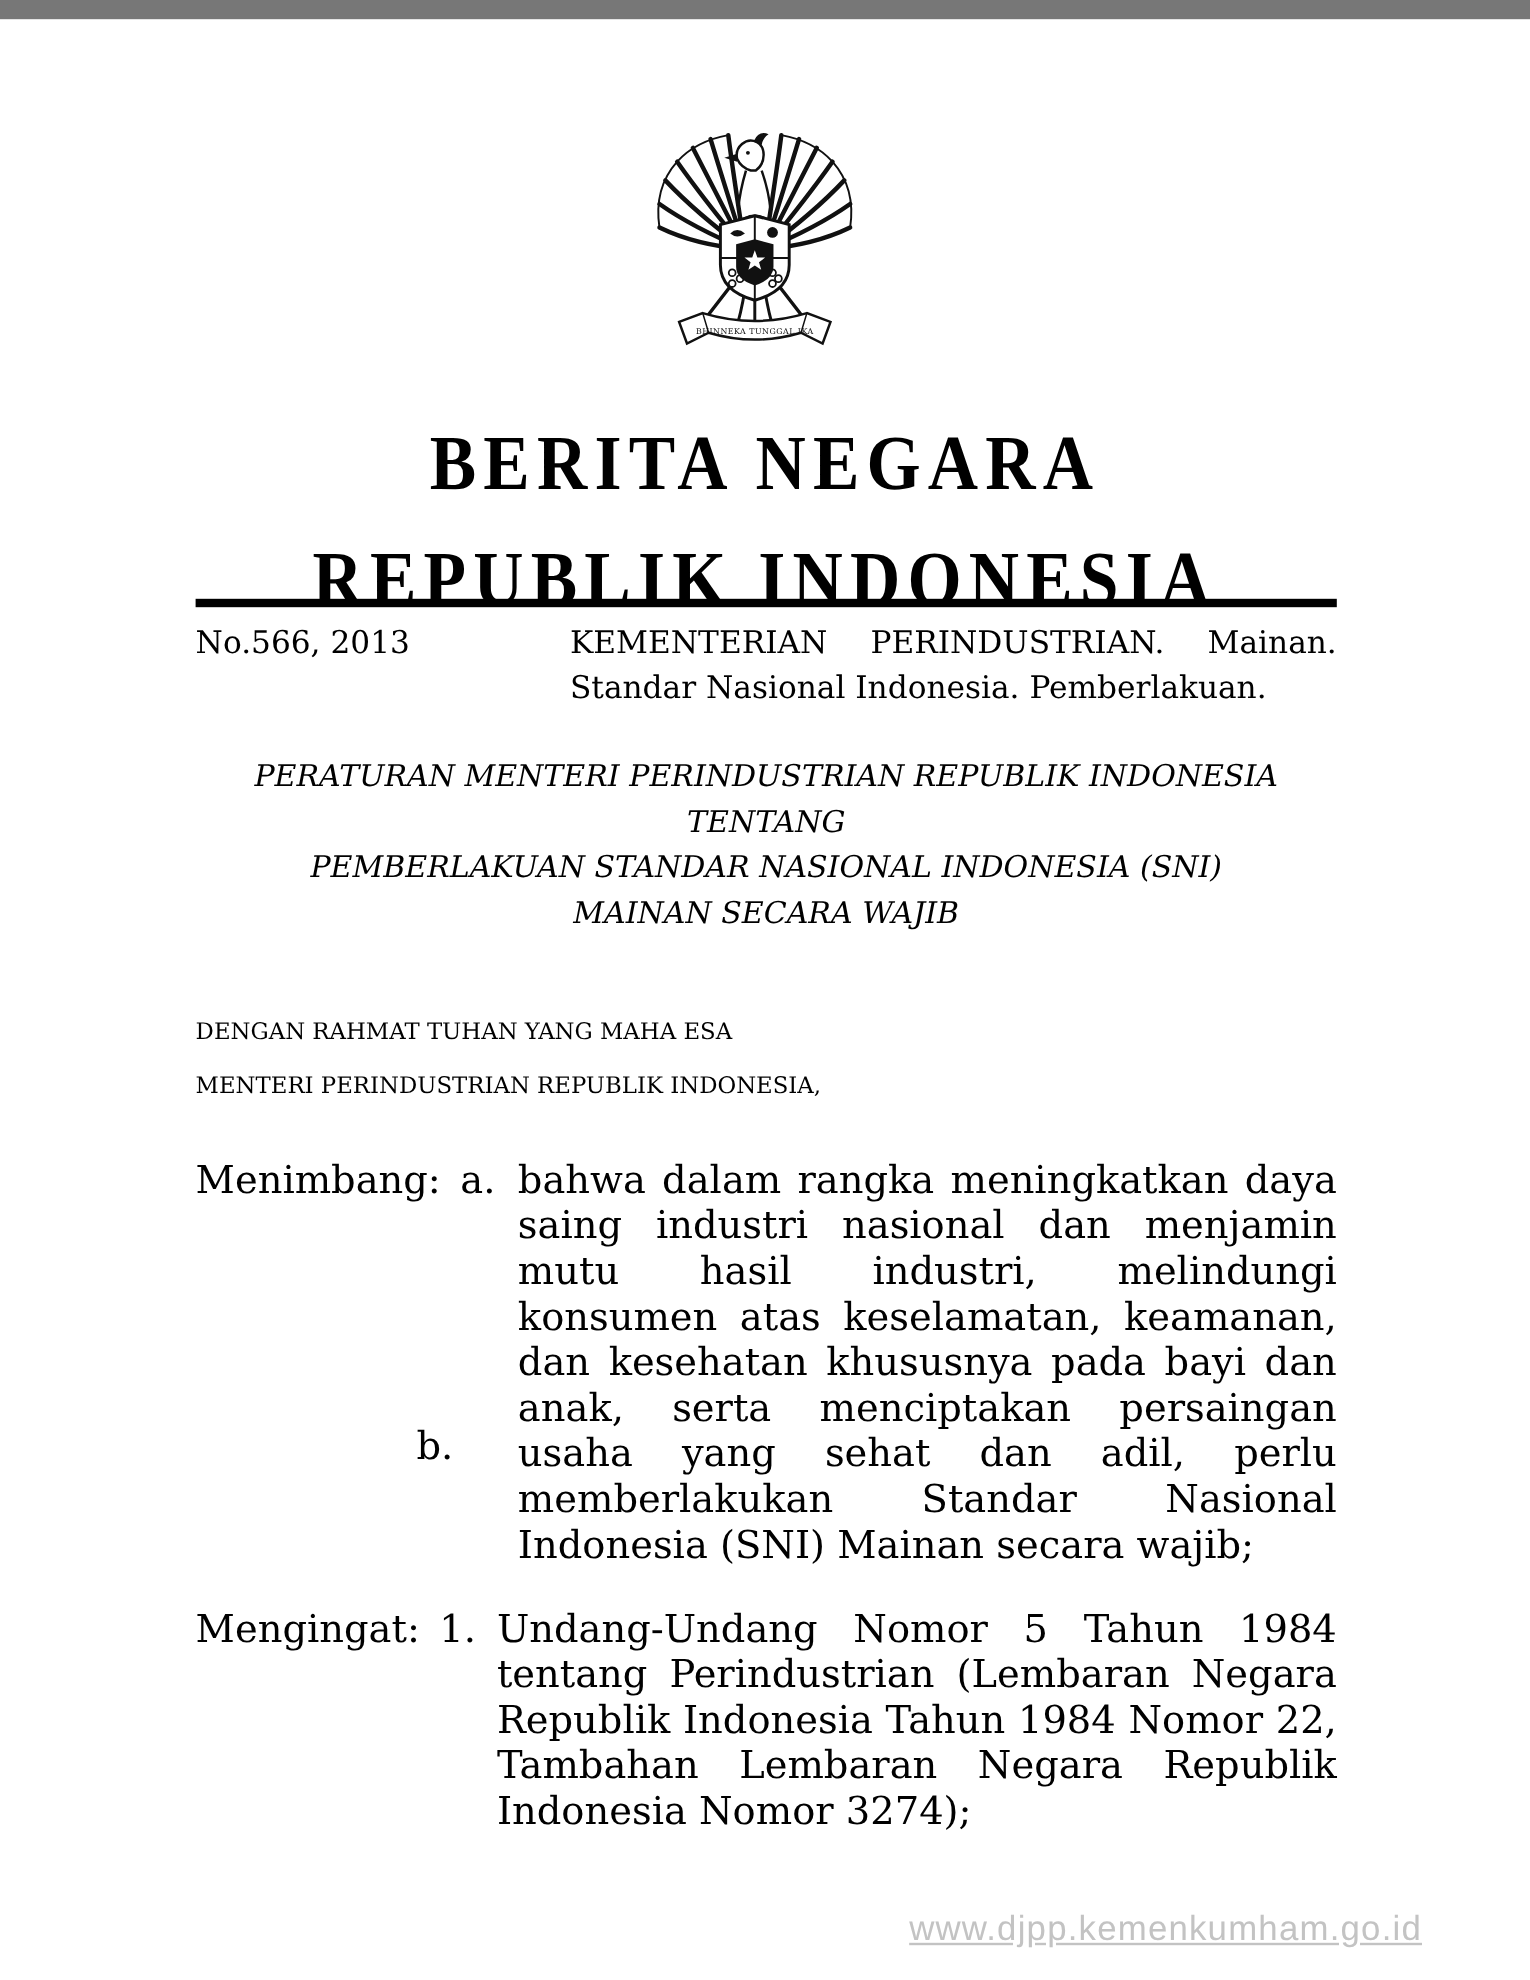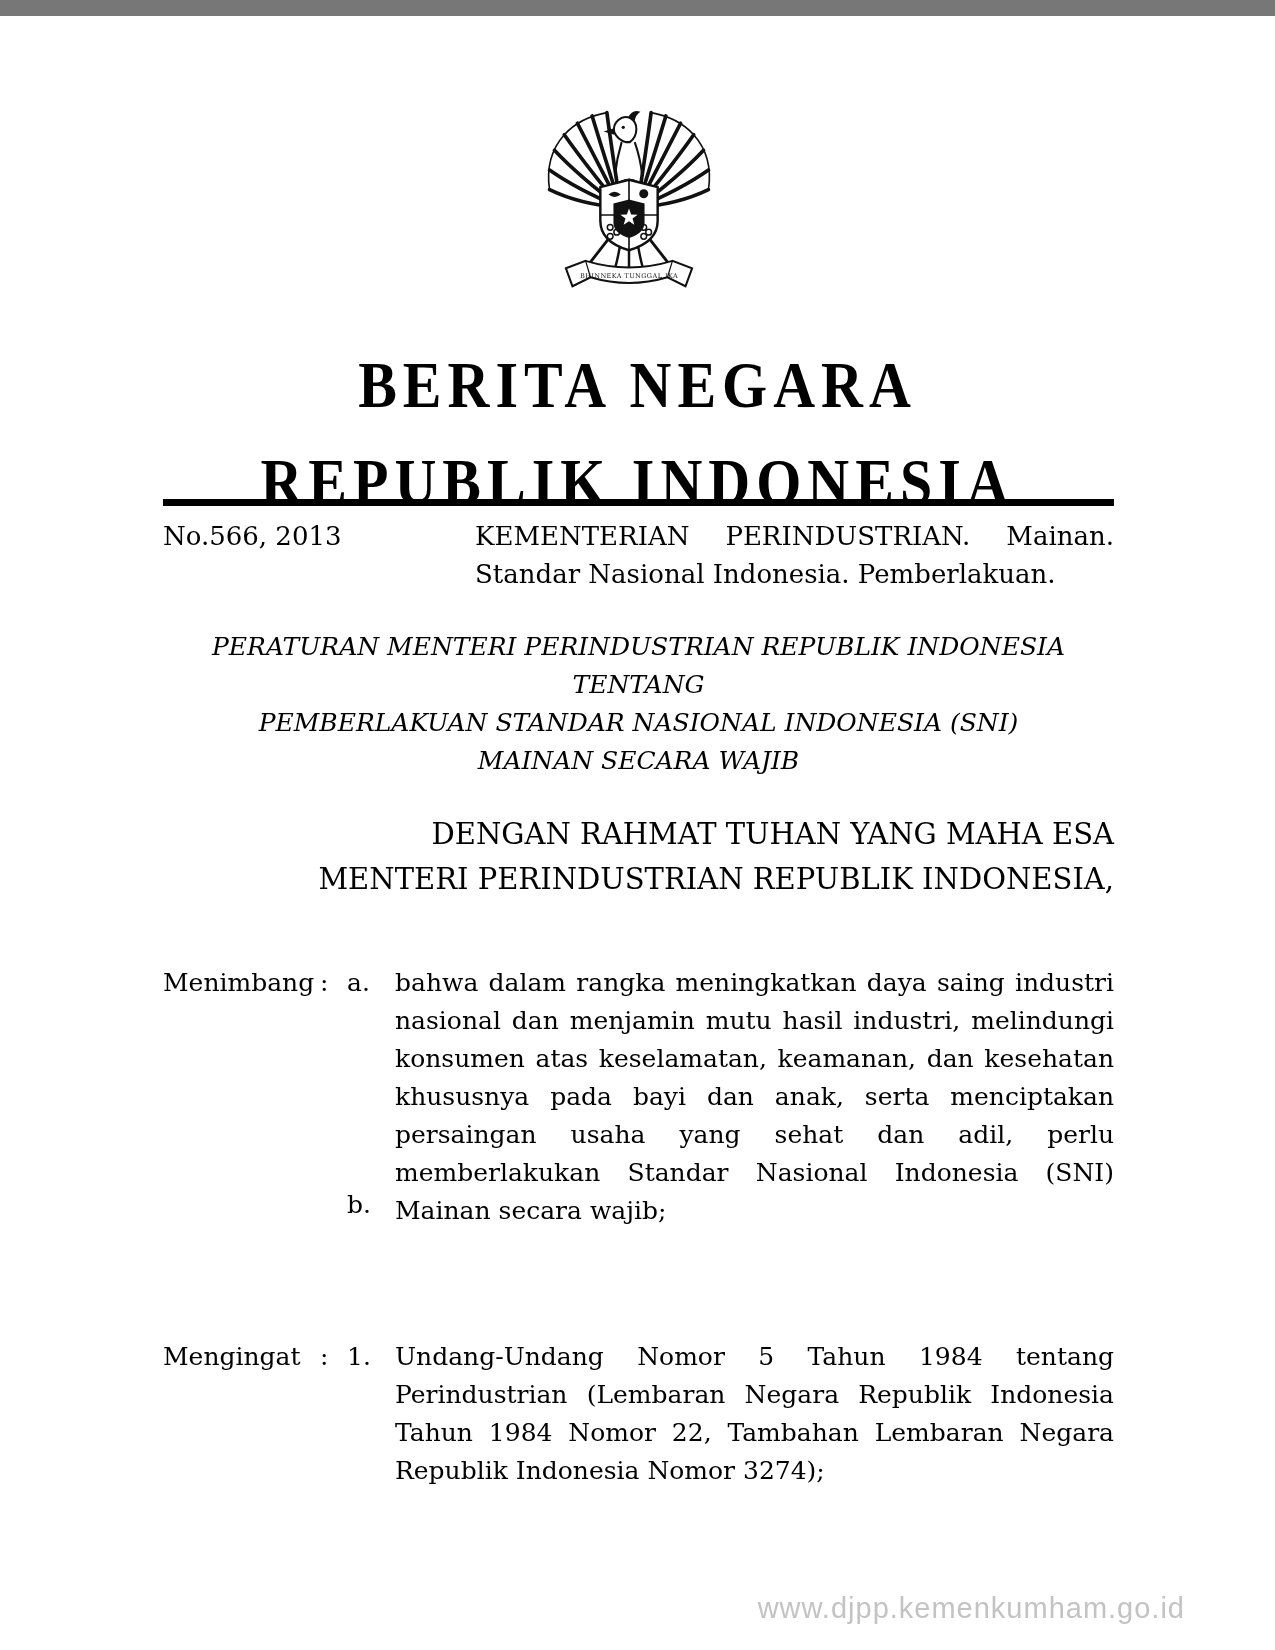--- a/index.html
+++ b/index.html
@@ -47,43 +47,44 @@
   .masthead-no { width:312px; flex:0 0 312px; }
   .masthead-subject { flex:1; }
   .masthead-subject .just { text-align:justify; text-align-last:justify; }
   
   .reg-heading {
     position:absolute; top:612px; left:163px; width:951px;
     text-align:center;
     font-size:25px; line-height:38px;font-style:italic;
   }
   .invocation {
-    position:absolute; top:796px; left:163px; width:951px;
-    text-align:right;
-    font-size:29px; line-height:45px;
+    position:absolute; top:822px; left:163px; width:951px;
+    text-align:left;
+    font-size:19px; line-height:45px;
   }
   
   .row {
     position:absolute; left:163px; width:951px;
     display:flex;
-    font-size:25px; line-height:38px;
+    font-size:32px; line-height:38px;
   }
   .c-label  { flex:0 0 157px; }
   .c-colon  { flex:0 0 27px; }
   .c-marker { flex:0 0 48px; }
   .c-text   { flex:1; text-align:justify; }
   .row-a { top:948px; }
   .row-b { top:1170px; }
   .row-m { top:1322px; }
   
   .watermark {
     position:absolute; top:1576px; right:90px;
     font-family:"Liberation Sans", sans-serif;
     font-size:29px;
     color:#c3c3c3;
+    text-decoration:underline;
     letter-spacing:1px;
   }
 </style>
 </head>
 <body>
 
 <div class="page">
 
   <div class="emblem">
     <svg viewBox="0 0 210 240">

